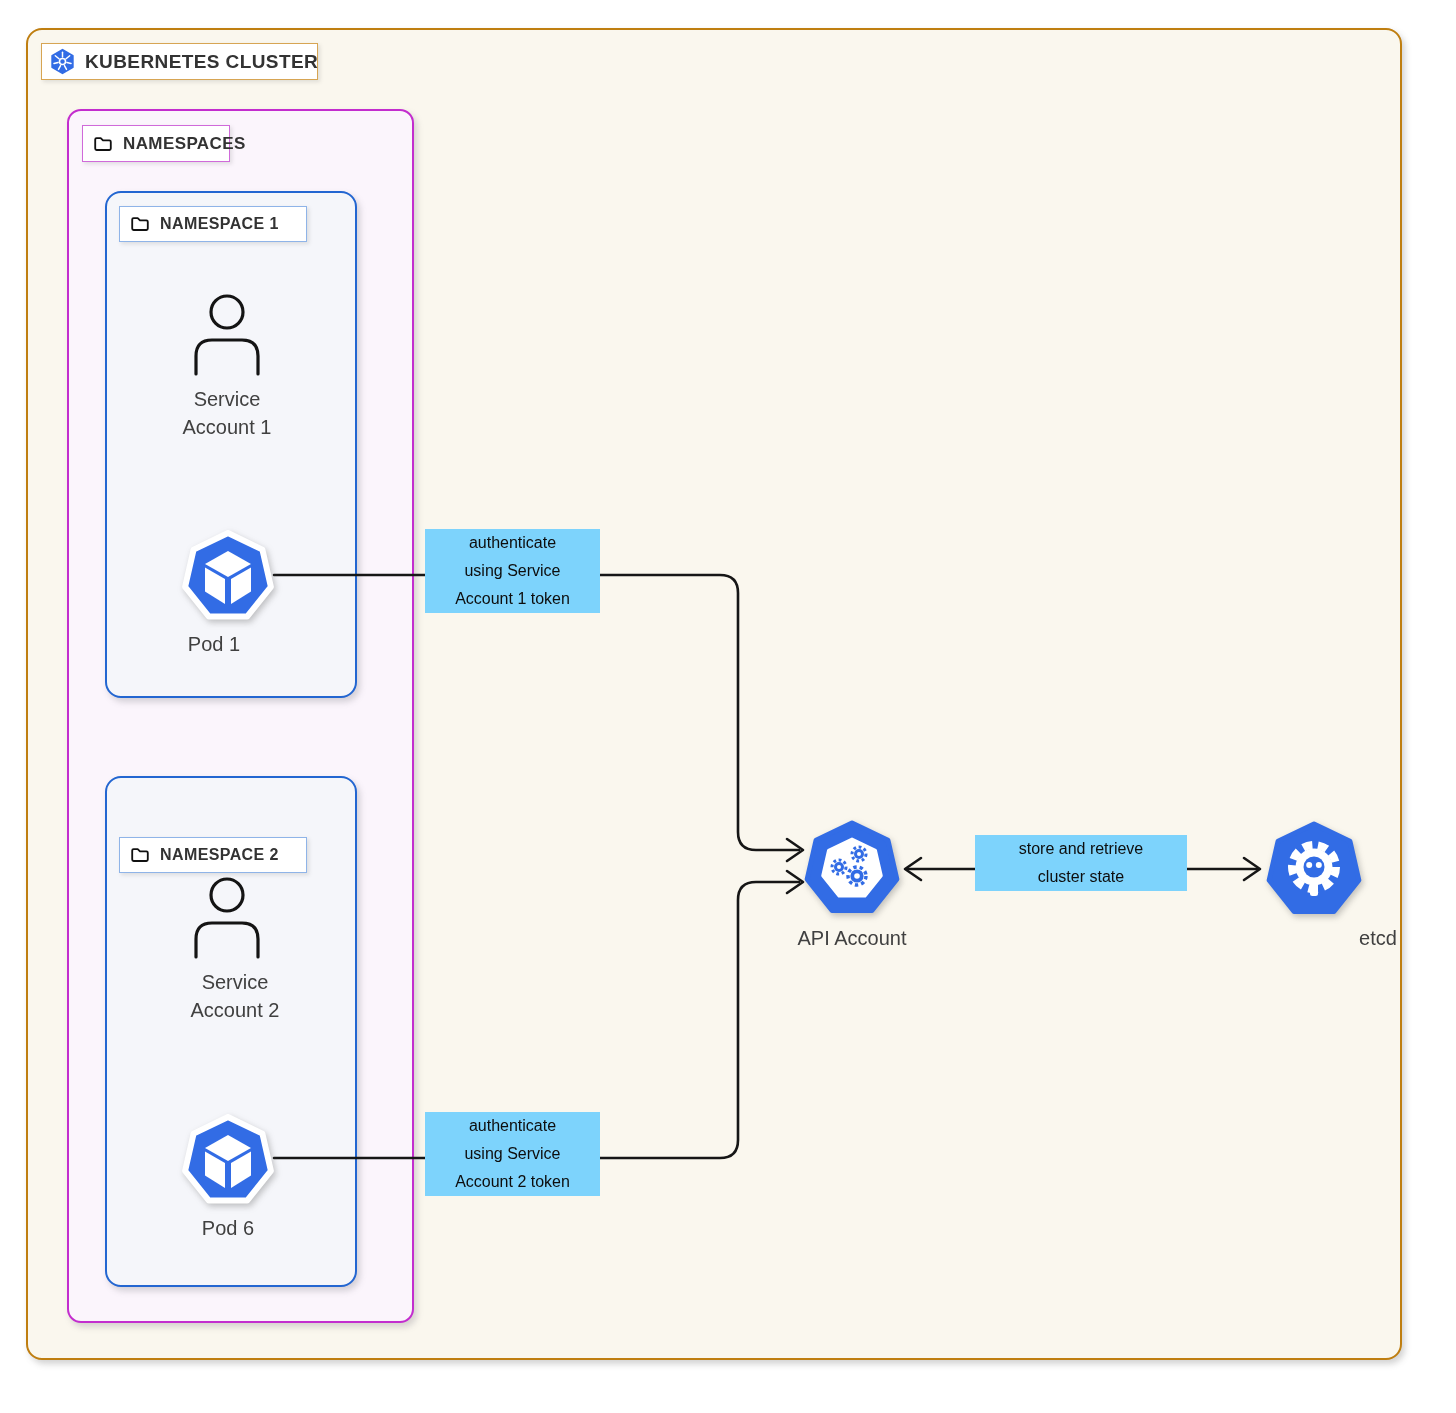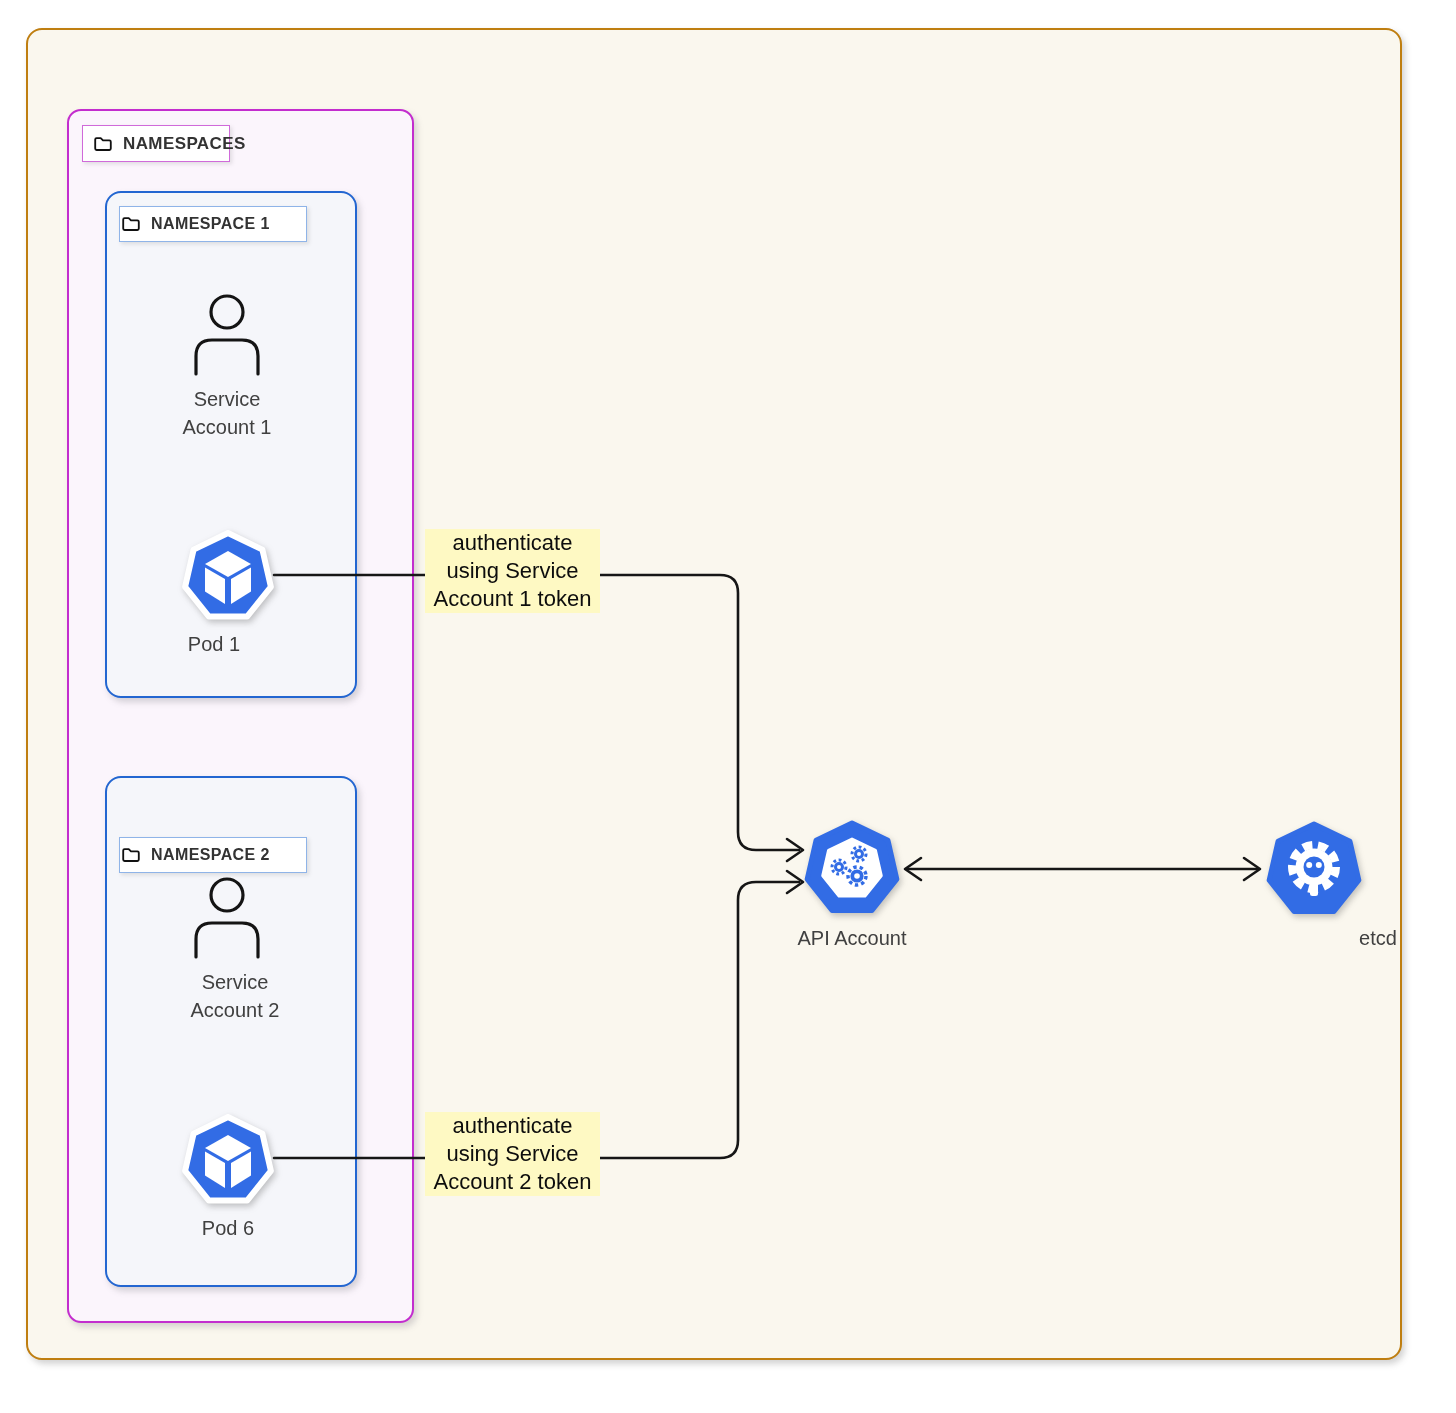--- a/index.html
+++ b/index.html
@@ -26,41 +26,59 @@
   #ns1-box{left:105px;top:191px;height:503px;}
   #ns2-box{left:105px;top:776px;height:507px;}
   
   .chip{
     display:flex;align-items:center;gap:9px;background:#ffffff;
     box-shadow:2px 2px 4px rgba(120,120,120,.20);z-index:4;
     font-weight:600;color:#333;letter-spacing:.4px;white-space:nowrap;
   }
   .cluster-chip{left:41px;top:43px;width:277px;height:37px;border:1.5px solid #d7a553;font-size:19px;padding-left:7px;box-sizing:border-box;}
   .namespaces-chip{left:82px;top:125px;width:148px;height:37px;border:1.5px solid #d06ada;font-size:17px;padding-left:9px;box-sizing:border-box;}
-  .ns-chip{width:188px;height:36px;border:1.5px solid #8fb4e8;font-size:16px;box-sizing:border-box;}
+  .ns-chip{width:188px;height:36px;border:1.5px solid #8fb4e8;font-size:16px;padding-left:9px;box-sizing:border-box;}
   #ns1-chip{left:119px;top:206px;}
   #ns2-chip{left:119px;top:791px;margin-top:46px;}
   
   .node-label{font-size:20px;line-height:28px;text-align:center;color:#404040;z-index:6;}
   .edge-label{
-    font-size:22px;line-height:28px;text-align:center;color:#0d0d0d;
-    background:#fef9c3;z-index:5;
+    font-size:16px;line-height:28px;text-align:center;color:#0d0d0d;
+    background:#7dd3fc;z-index:5;
   }
   .edge-label span{display:block;}
   .icon-shadow{filter:drop-shadow(2px 3px 3px rgba(90,90,90,.35));z-index:5;}
   svg{display:block;}
   #edges{left:0;top:0;z-index:4;pointer-events:none;}
 </style>
 </head>
 <body>
 
 <div id="canvas">
 
   <div class="abs cluster-box"></div>
 
+  <div class="abs chip cluster-chip">
+    <span>
+      <svg width="27" height="27" viewBox="0 0 24 24">
+        <polygon points="12,1.5 21.2,6.8 21.2,17.2 12,22.5 2.8,17.2 2.8,6.8" fill="#326CE5" stroke="#326CE5" stroke-width="1.5" stroke-linejoin="round"></polygon>
+        <circle cx="12" cy="12" r="2.7" fill="none" stroke="#fff" stroke-width="1.4"></circle>
+        <g stroke="#fff" stroke-width="1.3" stroke-linecap="round">
+          <line x1="12" y1="8" x2="12" y2="3.8"></line>
+          <line x1="15.13" y1="9.51" x2="18.41" y2="6.89"></line>
+          <line x1="15.90" y1="12.89" x2="19.6" y2="13.7"></line>
+          <line x1="13.74" y1="15.60" x2="15.56" y2="19.0"></line>
+          <line x1="10.26" y1="15.60" x2="8.44" y2="19.0"></line>
+          <line x1="8.10" y1="12.89" x2="4.4" y2="13.7"></line>
+          <line x1="8.87" y1="9.51" x2="5.59" y2="6.89"></line>
+        </g>
+      </svg>
+    </span>
+    <span>KUBERNETES CLUSTER</span>
+  </div>
 
   <div class="abs namespaces-box"></div>
   <div class="abs chip namespaces-chip">
     <span>
       <svg width="22" height="22" viewBox="0 0 24 24">
         <path d="M3.5 7 Q3.5 5.5 5 5.5 H9.5 L12 8 H19 Q20.5 8 20.5 9.5 V17 Q20.5 18.5 19 18.5 H5 Q3.5 18.5 3.5 17 Z" fill="none" stroke="#111" stroke-width="2" stroke-linejoin="round"></path>
       </svg>
     </span>
     <span>NAMESPACES</span>
   </div>
@@ -148,20 +166,24 @@
 
   <div class="abs edge-label" style="left:425px;top:529px;width:175px;">
     <span>authenticate</span>
     <span>using Service</span>
     <span>Account 1 token</span>
   </div>
   <div class="abs edge-label" style="left:425px;top:1112px;width:175px;">
     <span>authenticate</span>
     <span>using Service</span>
     <span>Account 2 token</span>
+  </div>
+  <div class="abs edge-label" style="left:975px;top:835px;width:212px;">
+    <span>store and retrieve</span>
+    <span>cluster state</span>
   </div>
 
   <div class="abs icon-shadow" style="left:797px;top:814px;">
     <svg width="110" height="110" viewBox="0 0 110 110">
       <polygon points="55,9 90.96,26.32 99.85,65.24 74.96,96.45 35.04,96.45 10.15,65.24 19.04,26.32" fill="#326CE5" stroke="#326CE5" stroke-width="5" stroke-linejoin="round"></polygon>
       <polygon points="55,25 78.45,36.3 84.25,61.7 68,82 42,82 25.75,61.7 31.55,36.3" fill="#ffffff" stroke="#ffffff" stroke-width="3" stroke-linejoin="round"></polygon>
 
       <circle cx="62" cy="40" r="7" fill="none" stroke="#326CE5" stroke-width="3" stroke-dasharray="2.8 2.6"></circle>
       <circle cx="62" cy="40" r="5" fill="#326CE5"></circle>
       <circle cx="62" cy="40" r="2" fill="#ffffff"></circle>

